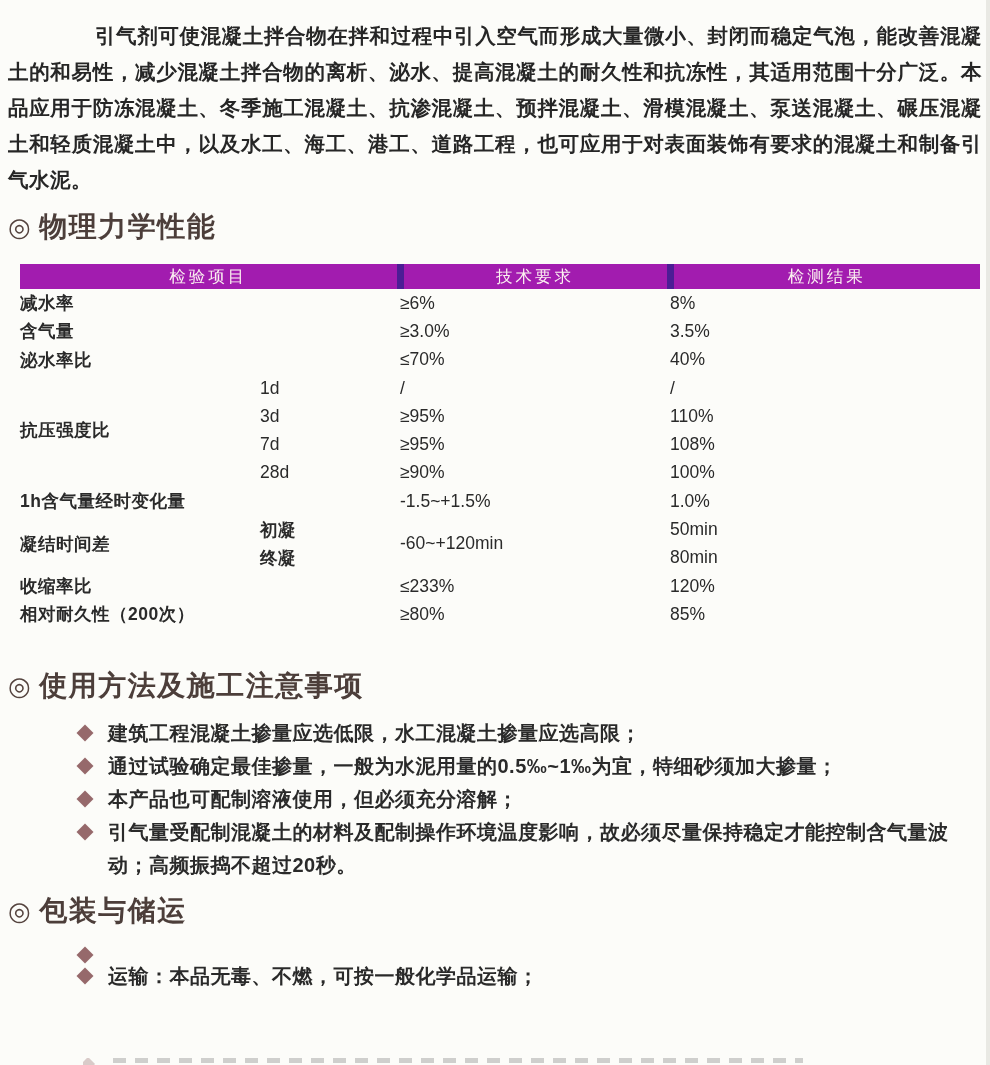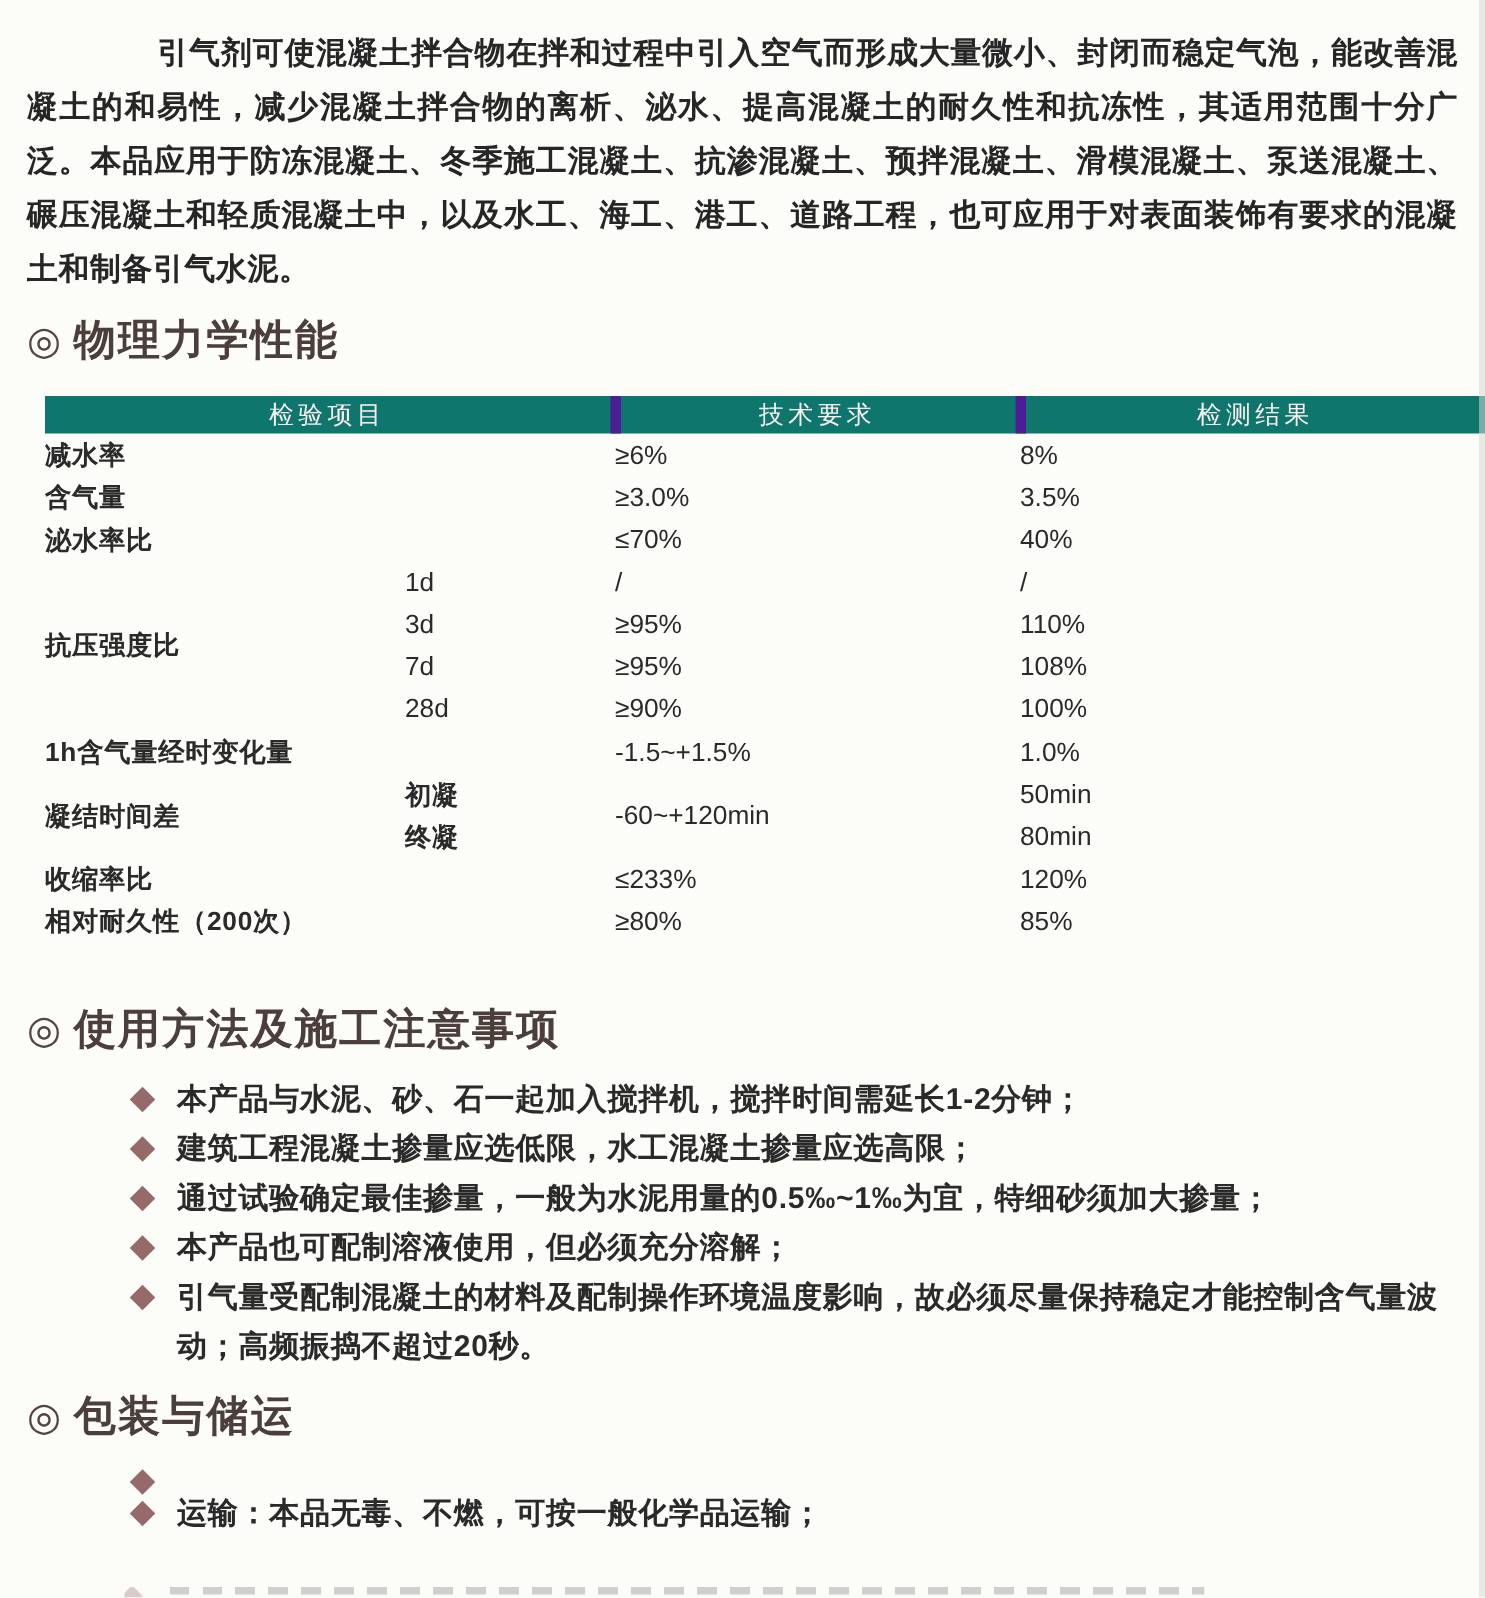--- a/index.html
+++ b/index.html
@@ -4,21 +4,21 @@
 <style>
   html,body{margin:0;padding:0}
   body{
     width:990px;height:1065px;
     background:#fcfcf9;
     font-family:"Liberation Sans","DejaVu Sans",sans-serif;
     color:#2b2b2b;
     position:relative;
     overflow:hidden;
   }
-  .page{position:relative;width:100%;height:100%;padding:18px 18px 0;box-sizing:border-box}
+  .page{position:relative;width:100%;height:100%;padding:18px 8px 0;box-sizing:border-box}
 
   
   .intro{
     margin:0;
     font-size:20.5px;line-height:36px;
     font-weight:bold;color:#262626;
     text-align:justify;text-indent:87px;
     letter-spacing:.5px;
   }
 
@@ -37,21 +37,21 @@
   table.props{
     margin:20px 0 0 12px;
     width:960px;
     border-collapse:collapse;table-layout:fixed;
   }
   col.c-a{width:240px}
   col.c-b{width:140px}
   col.c-c{width:270px}
   col.c-d{width:310px}
   table.props th{
-    background:#0f766e;
+    background:#a21caf;
     color:#fbf0f0;
     font-weight:normal;
     font-size:16.5px;
     letter-spacing:3px;
     height:25px;padding:0;
     text-align:center;
   }
   table.props th + th{border-left:7px solid #4c1d95}
   table.props td{
     height:28.3px;padding:0;
@@ -190,24 +190,20 @@
   </table>
 
   <div class="section-heading sh-usage">
     <span class="marker">◎</span>
     <span>使用方法及施工注意事项</span>
   </div>
 
   <ul class="bullets bullets-usage">
     <li>
       <span class="diamond"></span>
-      <span class="bullet-text">本产品与水泥、砂、石一起加入搅拌机，搅拌时间需延长1-2分钟；</span>
-    </li>
-    <li>
-      <span class="diamond"></span>
       <span class="bullet-text">建筑工程混凝土掺量应选低限，水工混凝土掺量应选高限；</span>
     </li>
     <li>
       <span class="diamond"></span>
       <span class="bullet-text">通过试验确定最佳掺量，一般为水泥用量的0.5‰~1‰为宜，特细砂须加大掺量；</span>
     </li>
     <li>
       <span class="diamond"></span>
       <span class="bullet-text">本产品也可配制溶液使用，但必须充分溶解；</span>
     </li>

